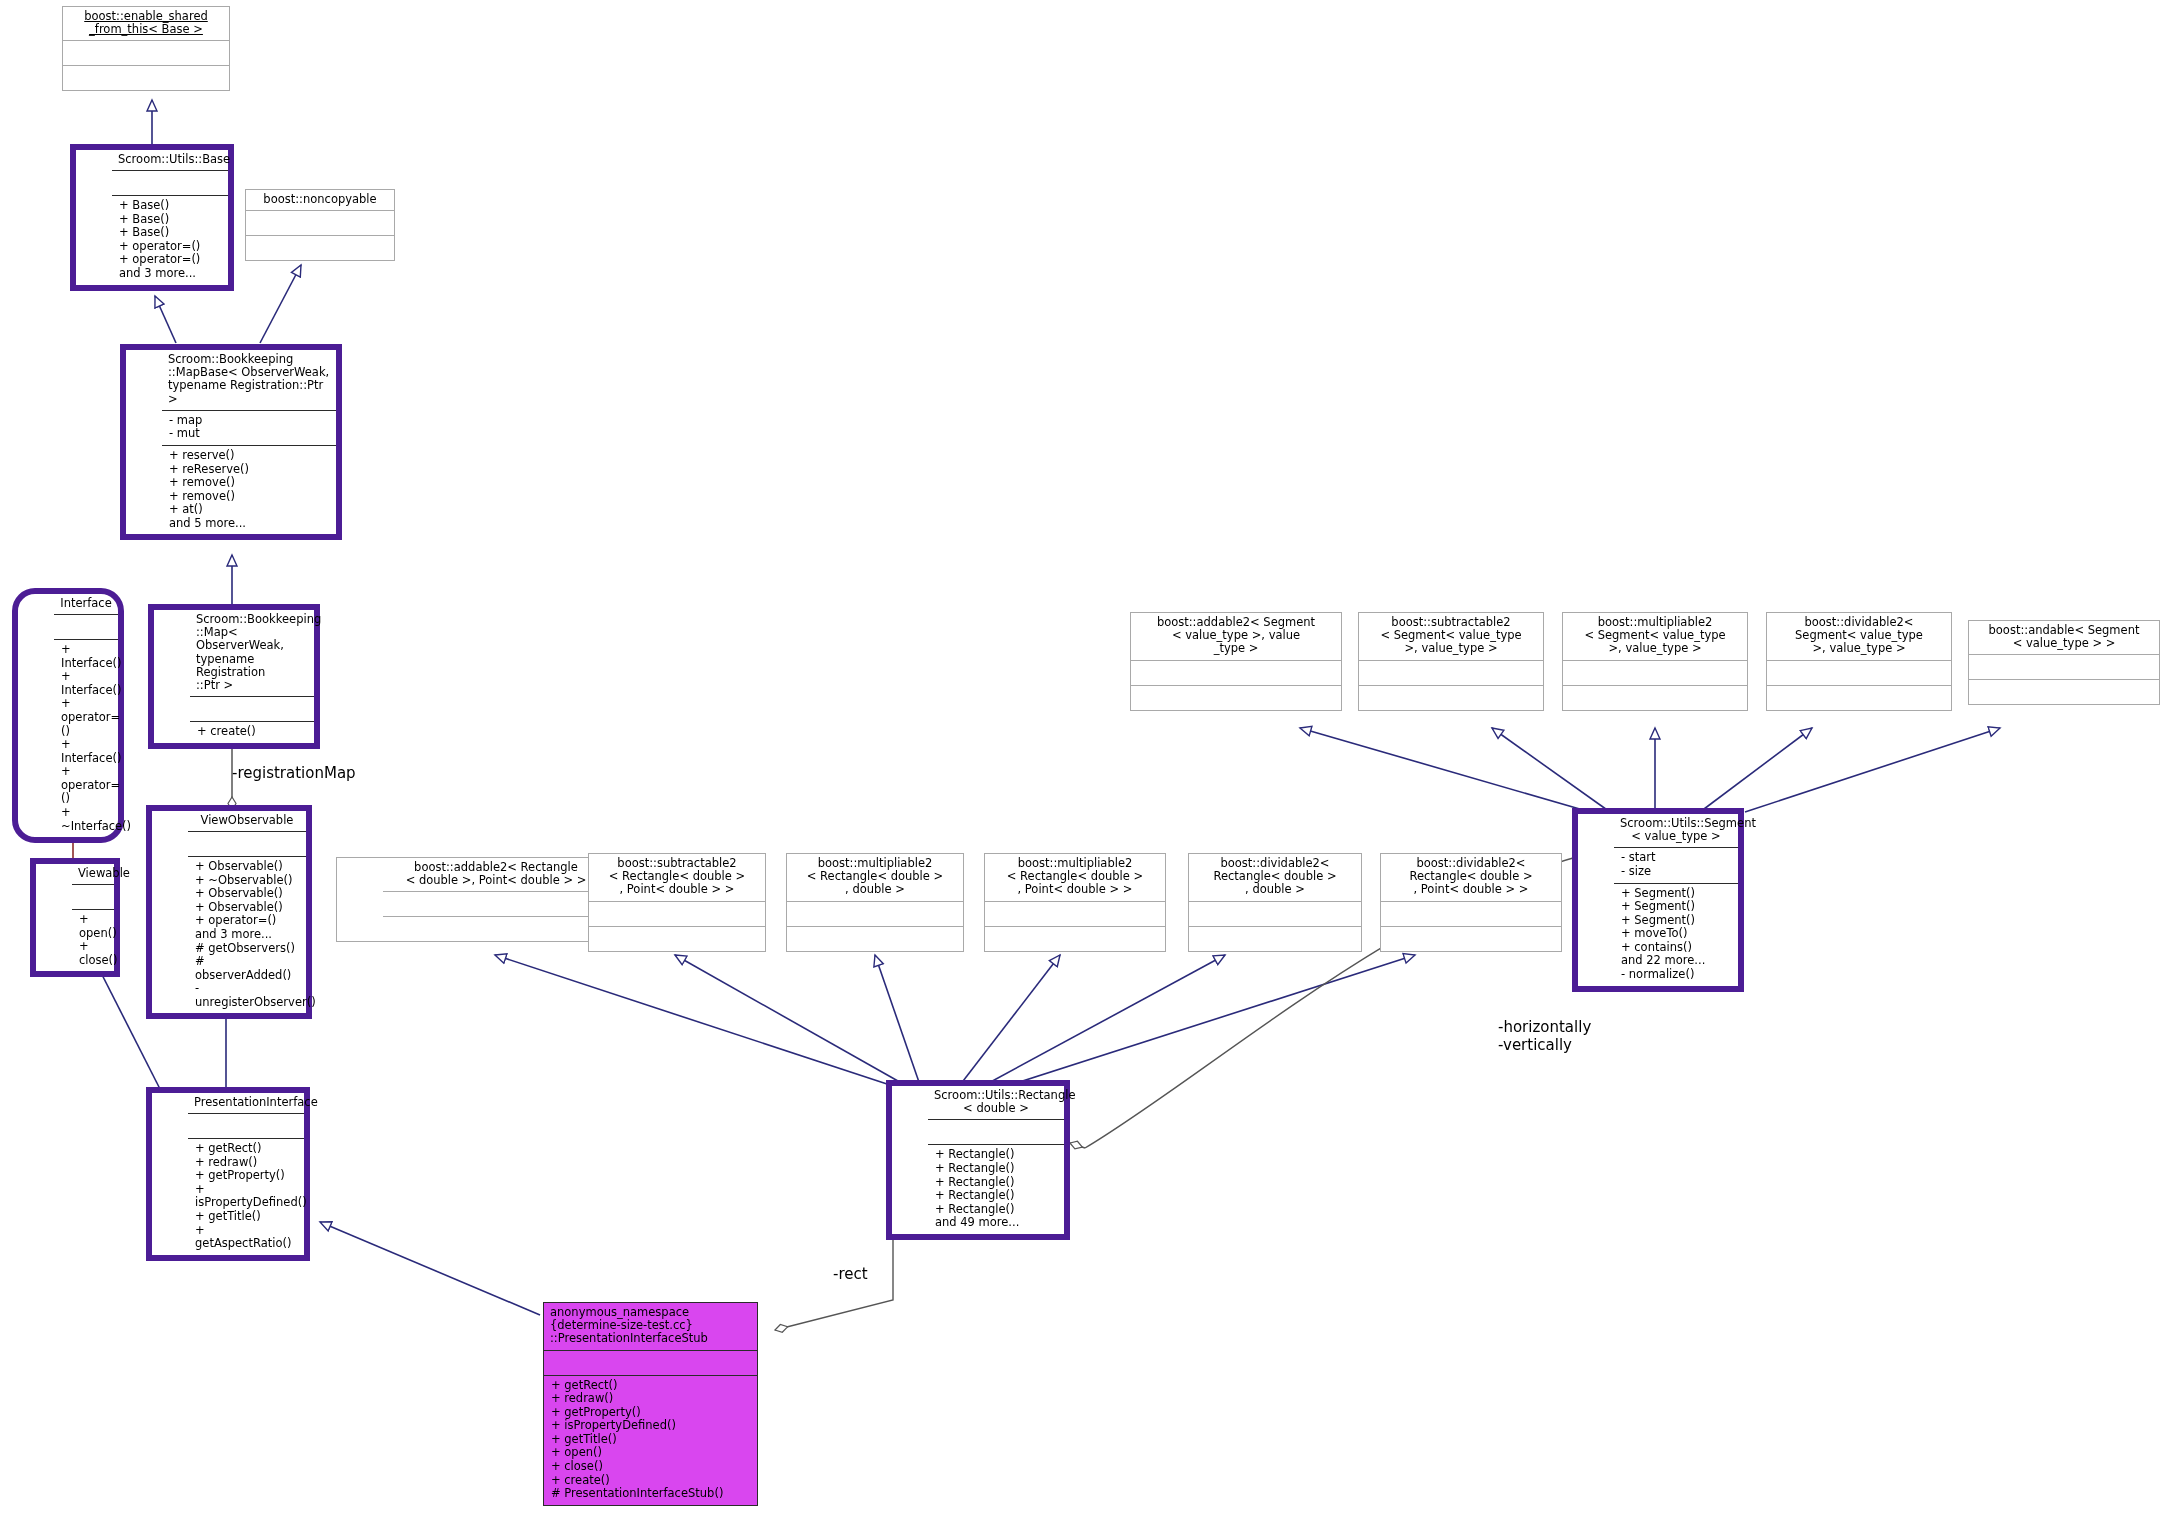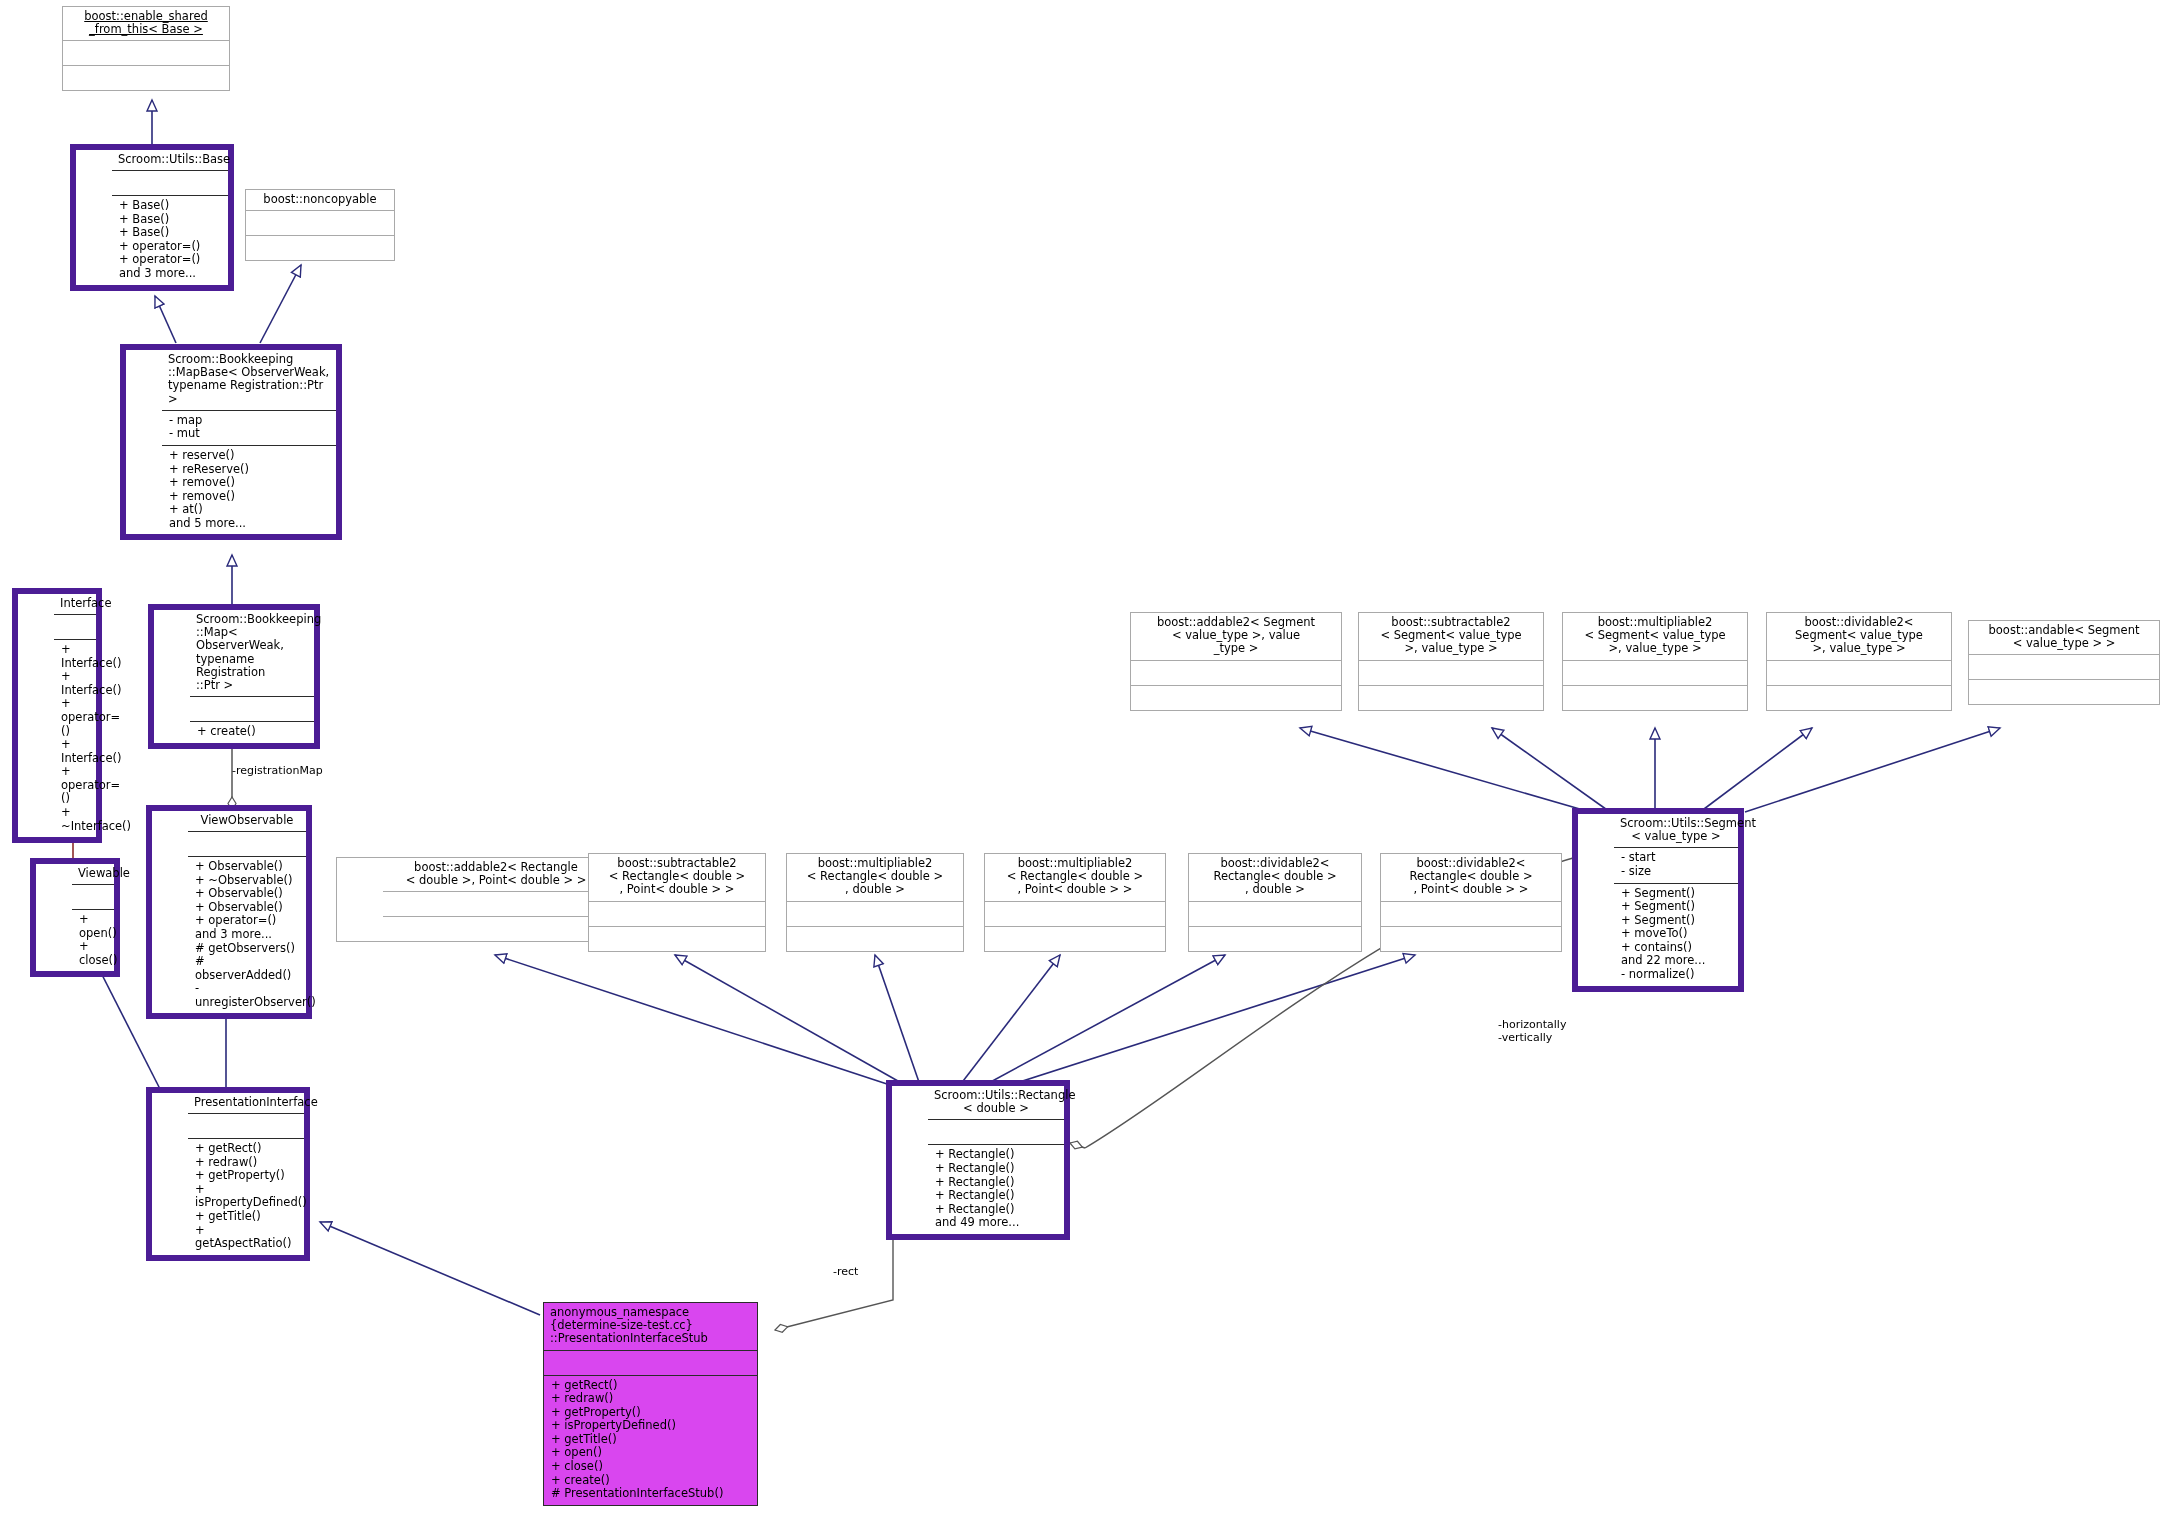--- a/index.html
+++ b/index.html
@@ -14,21 +14,21 @@
 
   .n-title{padding:3px 6px 4px 6px;text-align:center;line-height:1.15;white-space:pre-line;}
   .n-title.lft{text-align:left;}
   .n-attrs,.n-ops{padding:3px 6px 4px 7px;text-align:left;line-height:1.18;white-space:pre-line;}
   .sep{height:0;border-top:1px solid #2b2b2b;}
   .sep.light{border-top:1px solid #a9a9a9;}
   .minh{min-height:17px;}
 
   .fs11{font-size:11.5px;}
 
-  .edgelabel{position:absolute;font-size:11px;color:#000;white-space:pre-line;line-height:1.2;}
+  .edgelabel{position:absolute;font-size:15px;color:#000;white-space:pre-line;line-height:1.2;}
 </style>
 </head>
 <body>
 
 <div id="canvas">
 
   <svg class="edges" viewBox="0 0 2160 1533">
     <defs>
       <marker id="arrowBlue" markerWidth="14" markerHeight="14" refX="12" refY="7" orient="auto" markerUnits="userSpaceOnUse">
         <path d="M12,7 L1,12 L1,2 Z" fill="#ffffff" stroke="#2a2a7a" stroke-width="1.4"></path>
@@ -126,21 +126,21 @@
 - mut</div>
     <div class="sep"></div>
     <div class="n-ops">+ reserve()
 + reReserve()
 + remove()
 + remove()
 + at()
 and 5 more...</div>
   </div>
 
-  <div class="node solid fs11" style="left:12px;top:588px;width:90px;">
+  <div class="node solid fs11" style="left:12px;top:588px;width:112px;border-radius:23px;">
     <div class="n-title">Interface</div>
     <div class="sep"></div>
     <div class="n-attrs minh"></div>
     <div class="sep"></div>
     <div class="n-ops">+ Interface()
 + Interface()
 + operator=()
 + Interface()
 + operator=()
 + ~Interface()</div>

